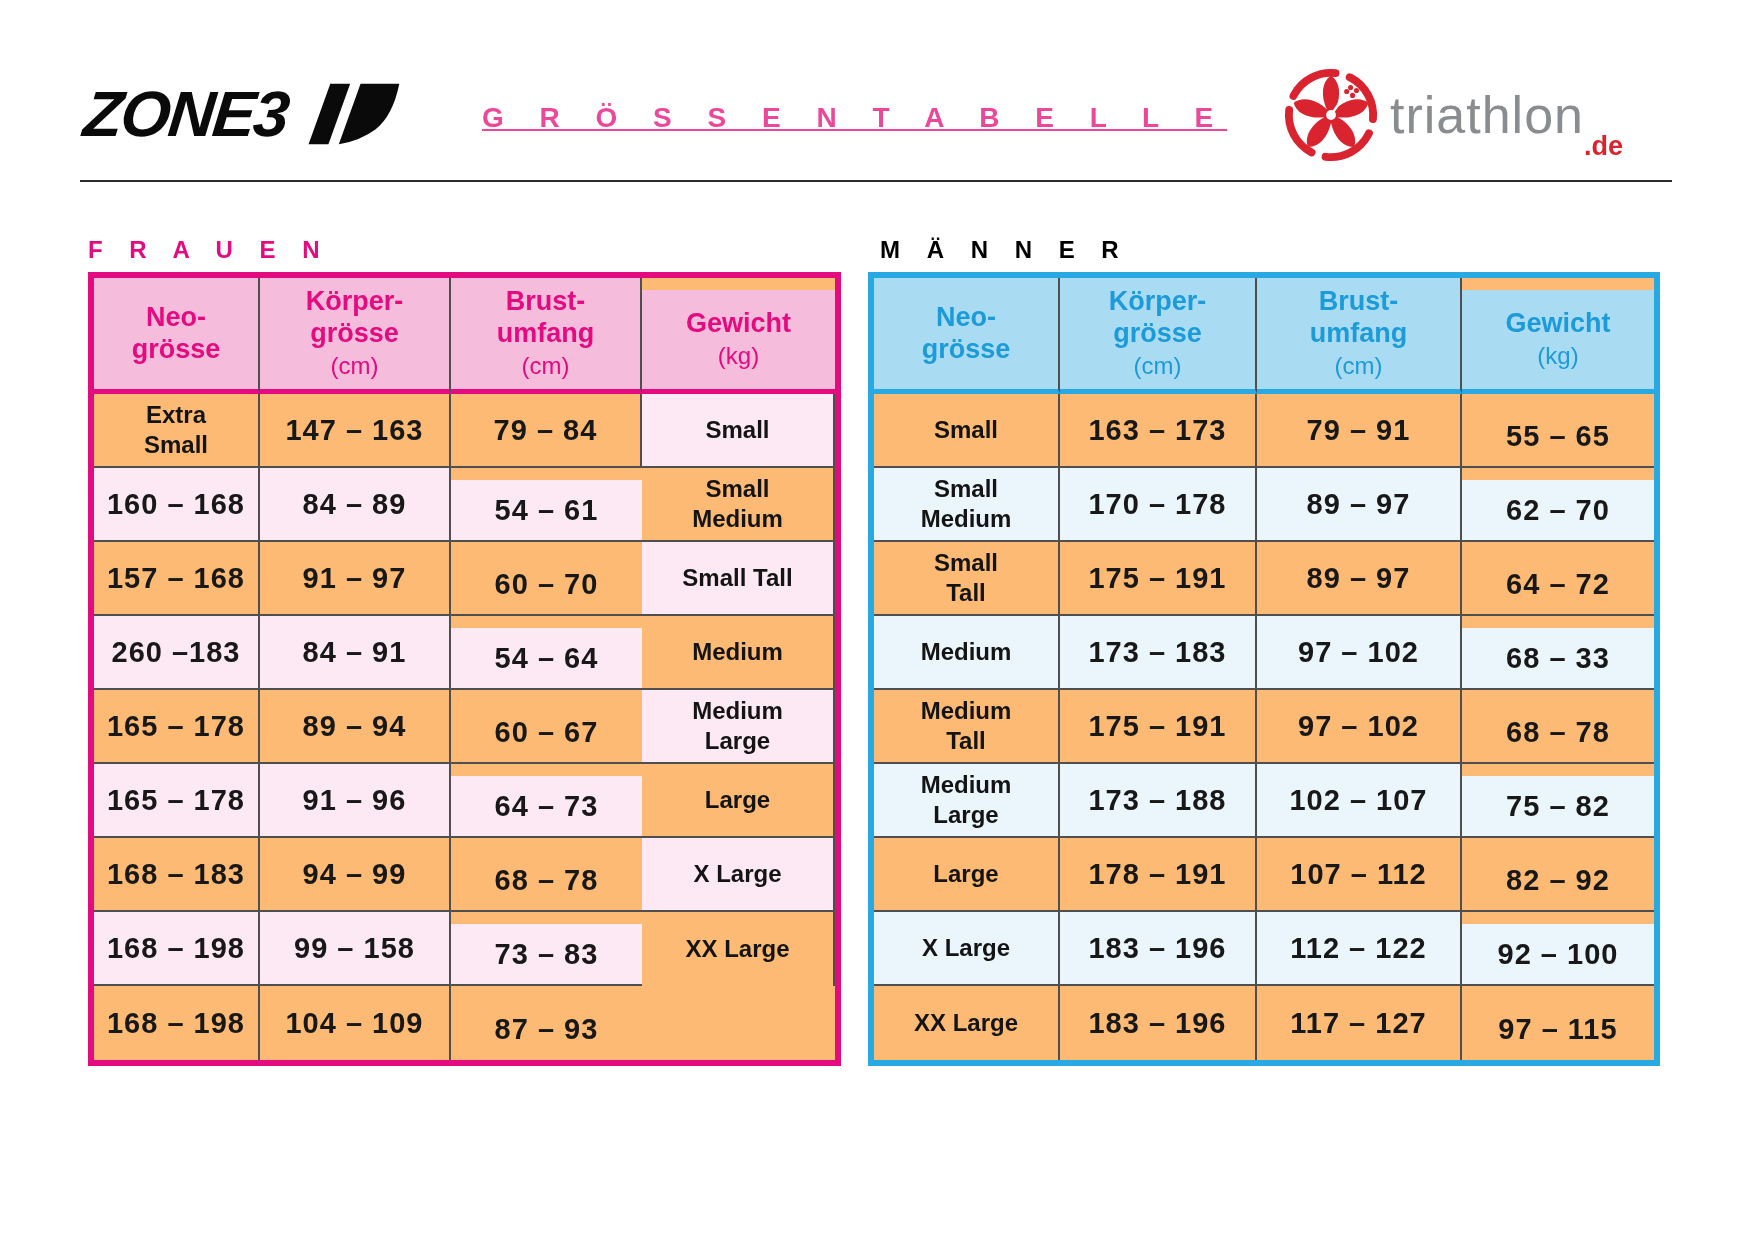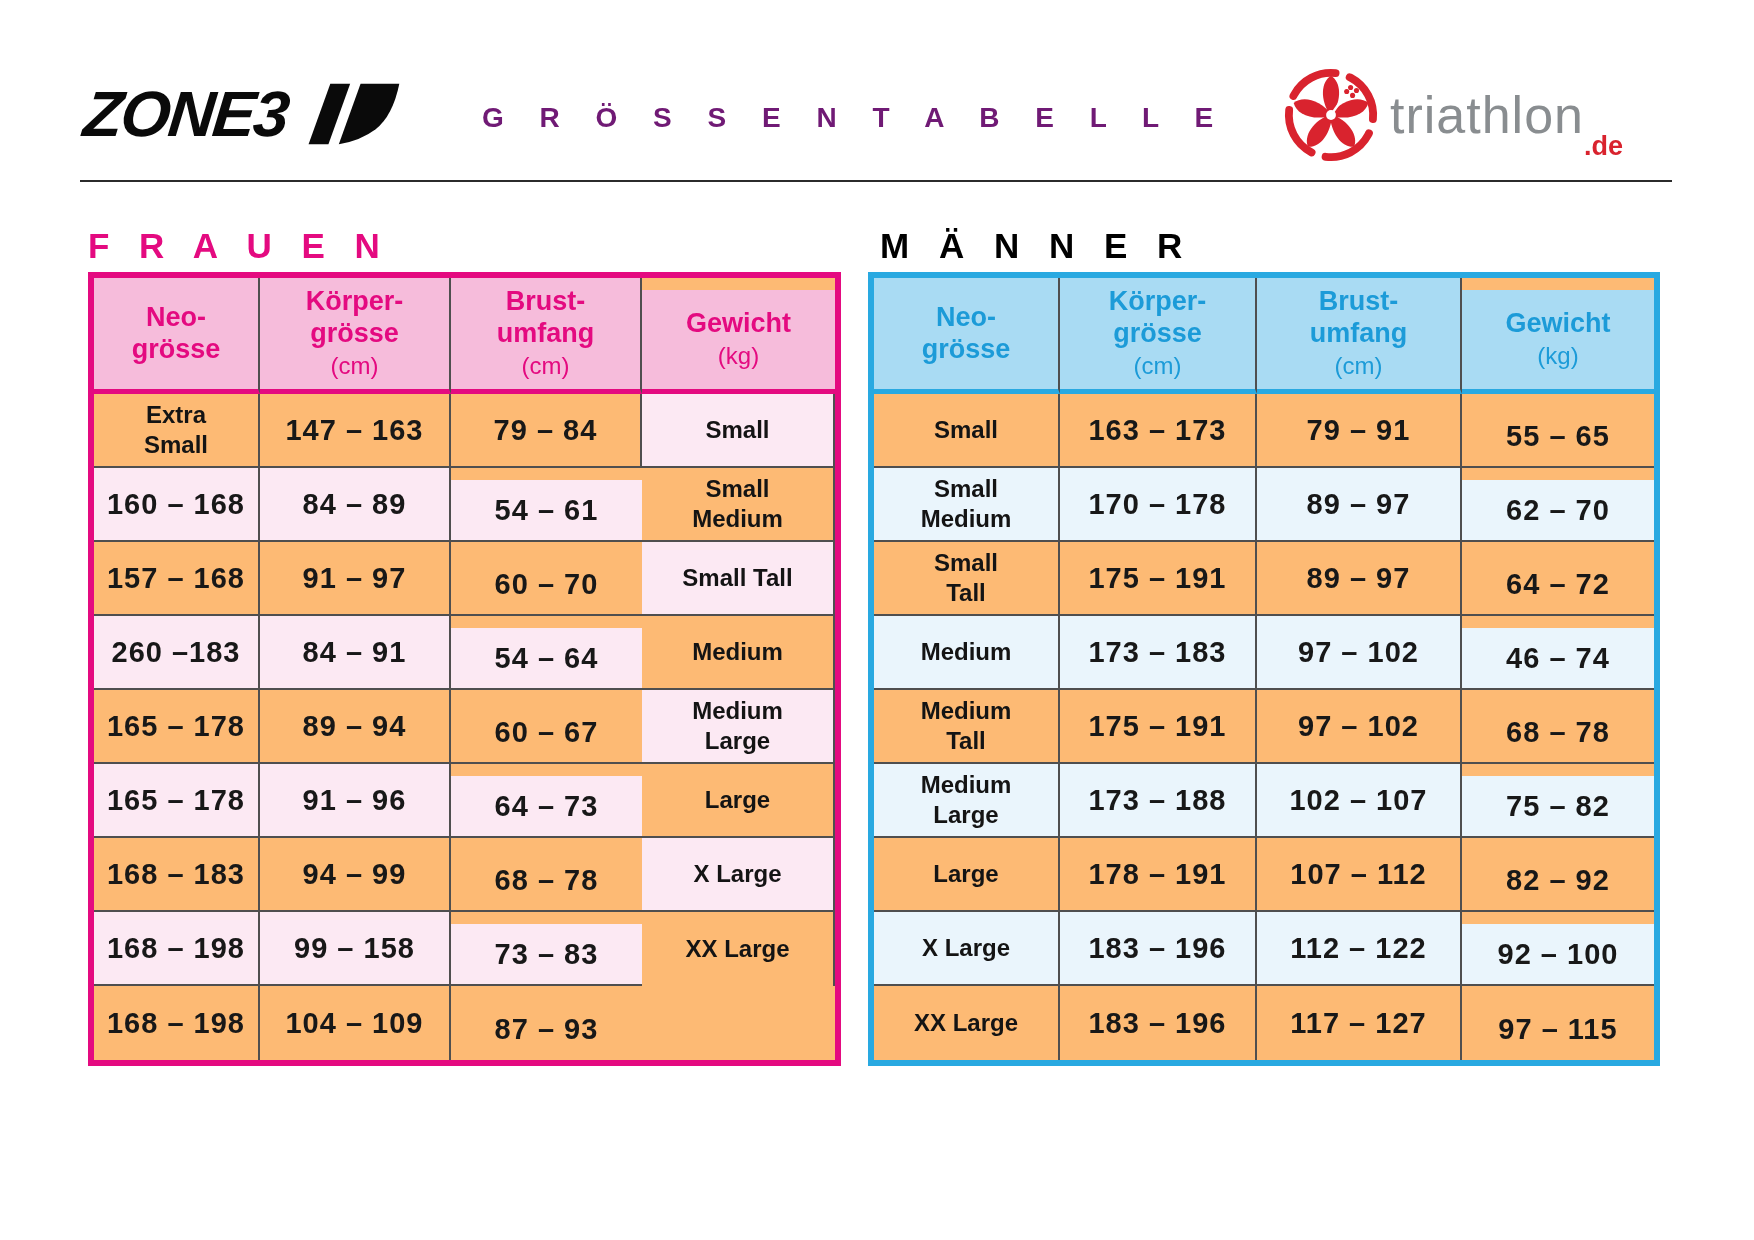--- a/index.html
+++ b/index.html
@@ -9,30 +9,30 @@
   }
   
   .brand{position:absolute;left:84px;top:76px;display:flex;align-items:center;height:76px;}
   .brand-text{
     font-size:64px;font-weight:bold;font-style:italic;letter-spacing:-2px;color:#0a0a0a;
     transform:skewX(-6deg);line-height:1;
   }
   .brand-flag{margin-left:14px;width:104px;height:62px;}
   .page-title{
     position:absolute;left:482px;top:102px;font-size:28px;font-weight:bold;
-    letter-spacing:14px;color:#701a75;
+    letter-spacing:14px;color:#ec4899;text-decoration:underline;
   }
   .partner{position:absolute;left:1282px;top:66px;display:flex;align-items:center;}
   .partner-ring{width:98px;height:98px;}
   .pt-name{font-size:52px;color:#898d90;letter-spacing:1px;margin-left:10px;line-height:1;}
   .pt-tld{font-size:27px;font-weight:bold;color:#d9232e;align-self:flex-end;margin-bottom:4px;line-height:1;}
   .rule{position:absolute;left:80px;top:180px;width:1592px;height:2px;background:#2b2b2b;}
 
   
-  .tbl-heading{position:absolute;top:226px;font-size:35px;font-weight:bold;letter-spacing:10px;}
+  .tbl-heading{position:absolute;top:236px;font-size:24px;font-weight:bold;letter-spacing:10px;}
   .h-frauen{left:88px;color:#e40a80;}
   .h-maenner{left:880px;color:#000000;}
 
   
   .tbl{position:absolute;top:272px;display:grid;background:#fdba74;}
   .t0{left:88px;border:6px solid #e40a80;grid-template-columns:166px 191px 191px 193px;grid-template-rows:116px repeat(9,74px);}
   .t1{left:868px;border:6px solid #29a9e1;grid-template-columns:186px 197px 205px 192px;grid-template-rows:116px repeat(9,74px);}
 
   .cell{
     display:flex;flex-direction:column;align-items:center;justify-content:center;
@@ -198,21 +198,21 @@
 
   <div class="cell nc">Small
 Tall</div>
   <div class="cell vc">175 – 191</div>
   <div class="cell vc">89 – 97</div>
   <div class="cell vc lc">64 – 72</div>
 
   <div class="cell nc alt">Medium</div>
   <div class="cell vc alt">173 – 183</div>
   <div class="cell vc alt">97 – 102</div>
-  <div class="cell vc alt lc">46 – 74</div>
+  <div class="cell vc alt lc">68 – 33</div>
 
   <div class="cell nc">Medium
 Tall</div>
   <div class="cell vc">175 – 191</div>
   <div class="cell vc">97 – 102</div>
   <div class="cell vc lc">68 – 78</div>
 
   <div class="cell nc alt">Medium
 Large</div>
   <div class="cell vc alt">173 – 188</div>

